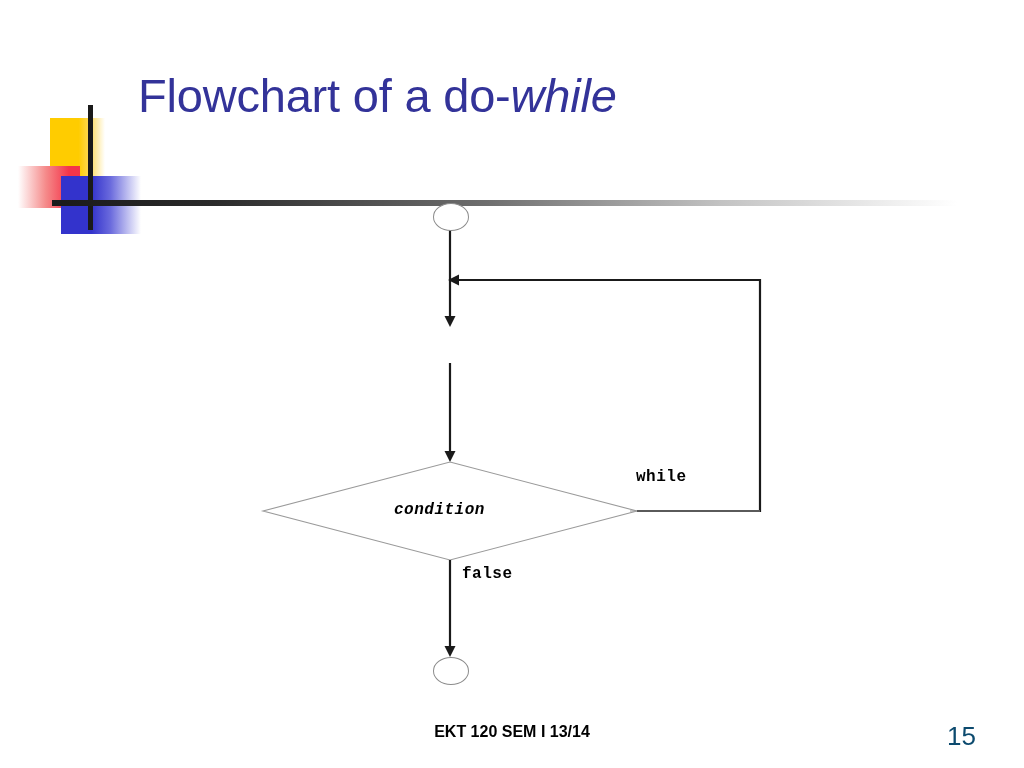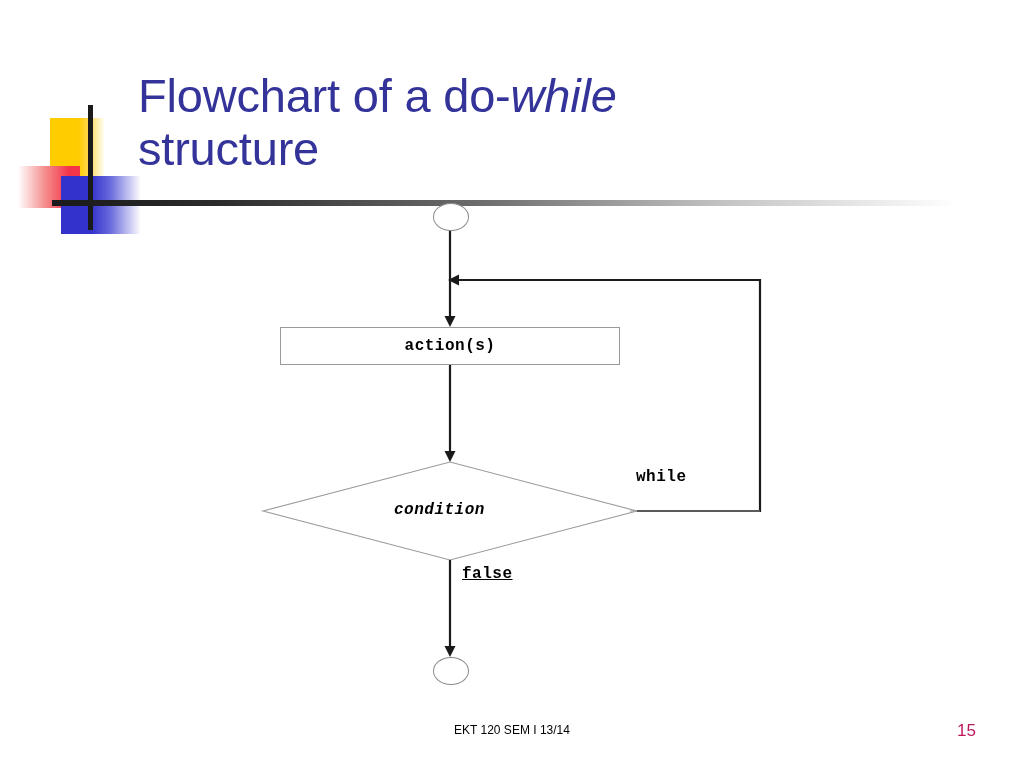--- a/index.html
+++ b/index.html
@@ -101,58 +101,58 @@
     align-items: center;
     justify-content: center;
   }
 
   .label-true {
     position: absolute;
     left: 636px; top: 468px;
   }
   .label-false {
     position: absolute;
-    left: 462px; top: 565px; text-decoration: underline;
+    left: 462px; top: 565px;
   }
   .label-condition {
     position: absolute;
     left: 394px; top: 501px; font-style: italic;
   }
 
   .footer-text {
     position: absolute;
     left: 0; top: 723px;
     width: 1024px;
     text-align: center;
-    font-size: 12px;
+    font-size: 16px;
     color: #000000;
+    font-weight: bold;
   }
   .footer-page {
     position: absolute;
     right: 48px; top: 721px;
-    font-size: 17px;
-    color: #be185d;
+    font-size: 26px;
+    color: #0c4a6e;
   }
 </style>
 </head>
 <body>
 
 <div id="slide">
 
   <div class="deco">
     <div class="deco-yellow"></div>
     <div class="deco-red"></div>
     <div class="deco-blue"></div>
     <div class="deco-vline"></div>
   </div>
   <div class="deco-hline"></div>
 
   <div class="title">
     <span>Flowchart of a do-</span><span class="ital">while</span><br>
-    <span>structure</span>
   </div>
 
   <svg class="fc" width="1024" height="768" viewBox="0 0 1024 768">
 
     <line x1="450" y1="230" x2="450" y2="281" stroke="#1a1a1a" stroke-width="2.2"></line>
 
     <line x1="450" y1="281" x2="450" y2="320" stroke="#1a1a1a" stroke-width="2.2"></line>
     <polygon points="450,327 444.5,316 455.5,316" fill="#1a1a1a"></polygon>
 
     <line x1="450" y1="363" x2="450" y2="455" stroke="#1a1a1a" stroke-width="2.2"></line>
@@ -164,23 +164,20 @@
     <polygon points="448,280 459,274.5 459,285.5" fill="#1a1a1a"></polygon>
 
     <line x1="630" y1="511" x2="760" y2="511" stroke="#9a9a9a" stroke-width="1.1"></line>
 
     <line x1="450" y1="560" x2="450" y2="650" stroke="#1a1a1a" stroke-width="2.2"></line>
     <polygon points="450,657 444.5,646 455.5,646" fill="#1a1a1a"></polygon>
   </svg>
 
   <div class="node-start"></div>
 
-  <div class="node-action">
-    <span class="mono">action(s)</span>
-  </div>
 
   <span class="mono label-condition">condition</span>
   <span class="mono label-true">while</span>
   <span class="mono label-false">false</span>
 
   <div class="node-end"></div>
 
   <div class="footer-text">EKT 120 SEM I 13/14</div>
   <div class="footer-page">15</div>
 

